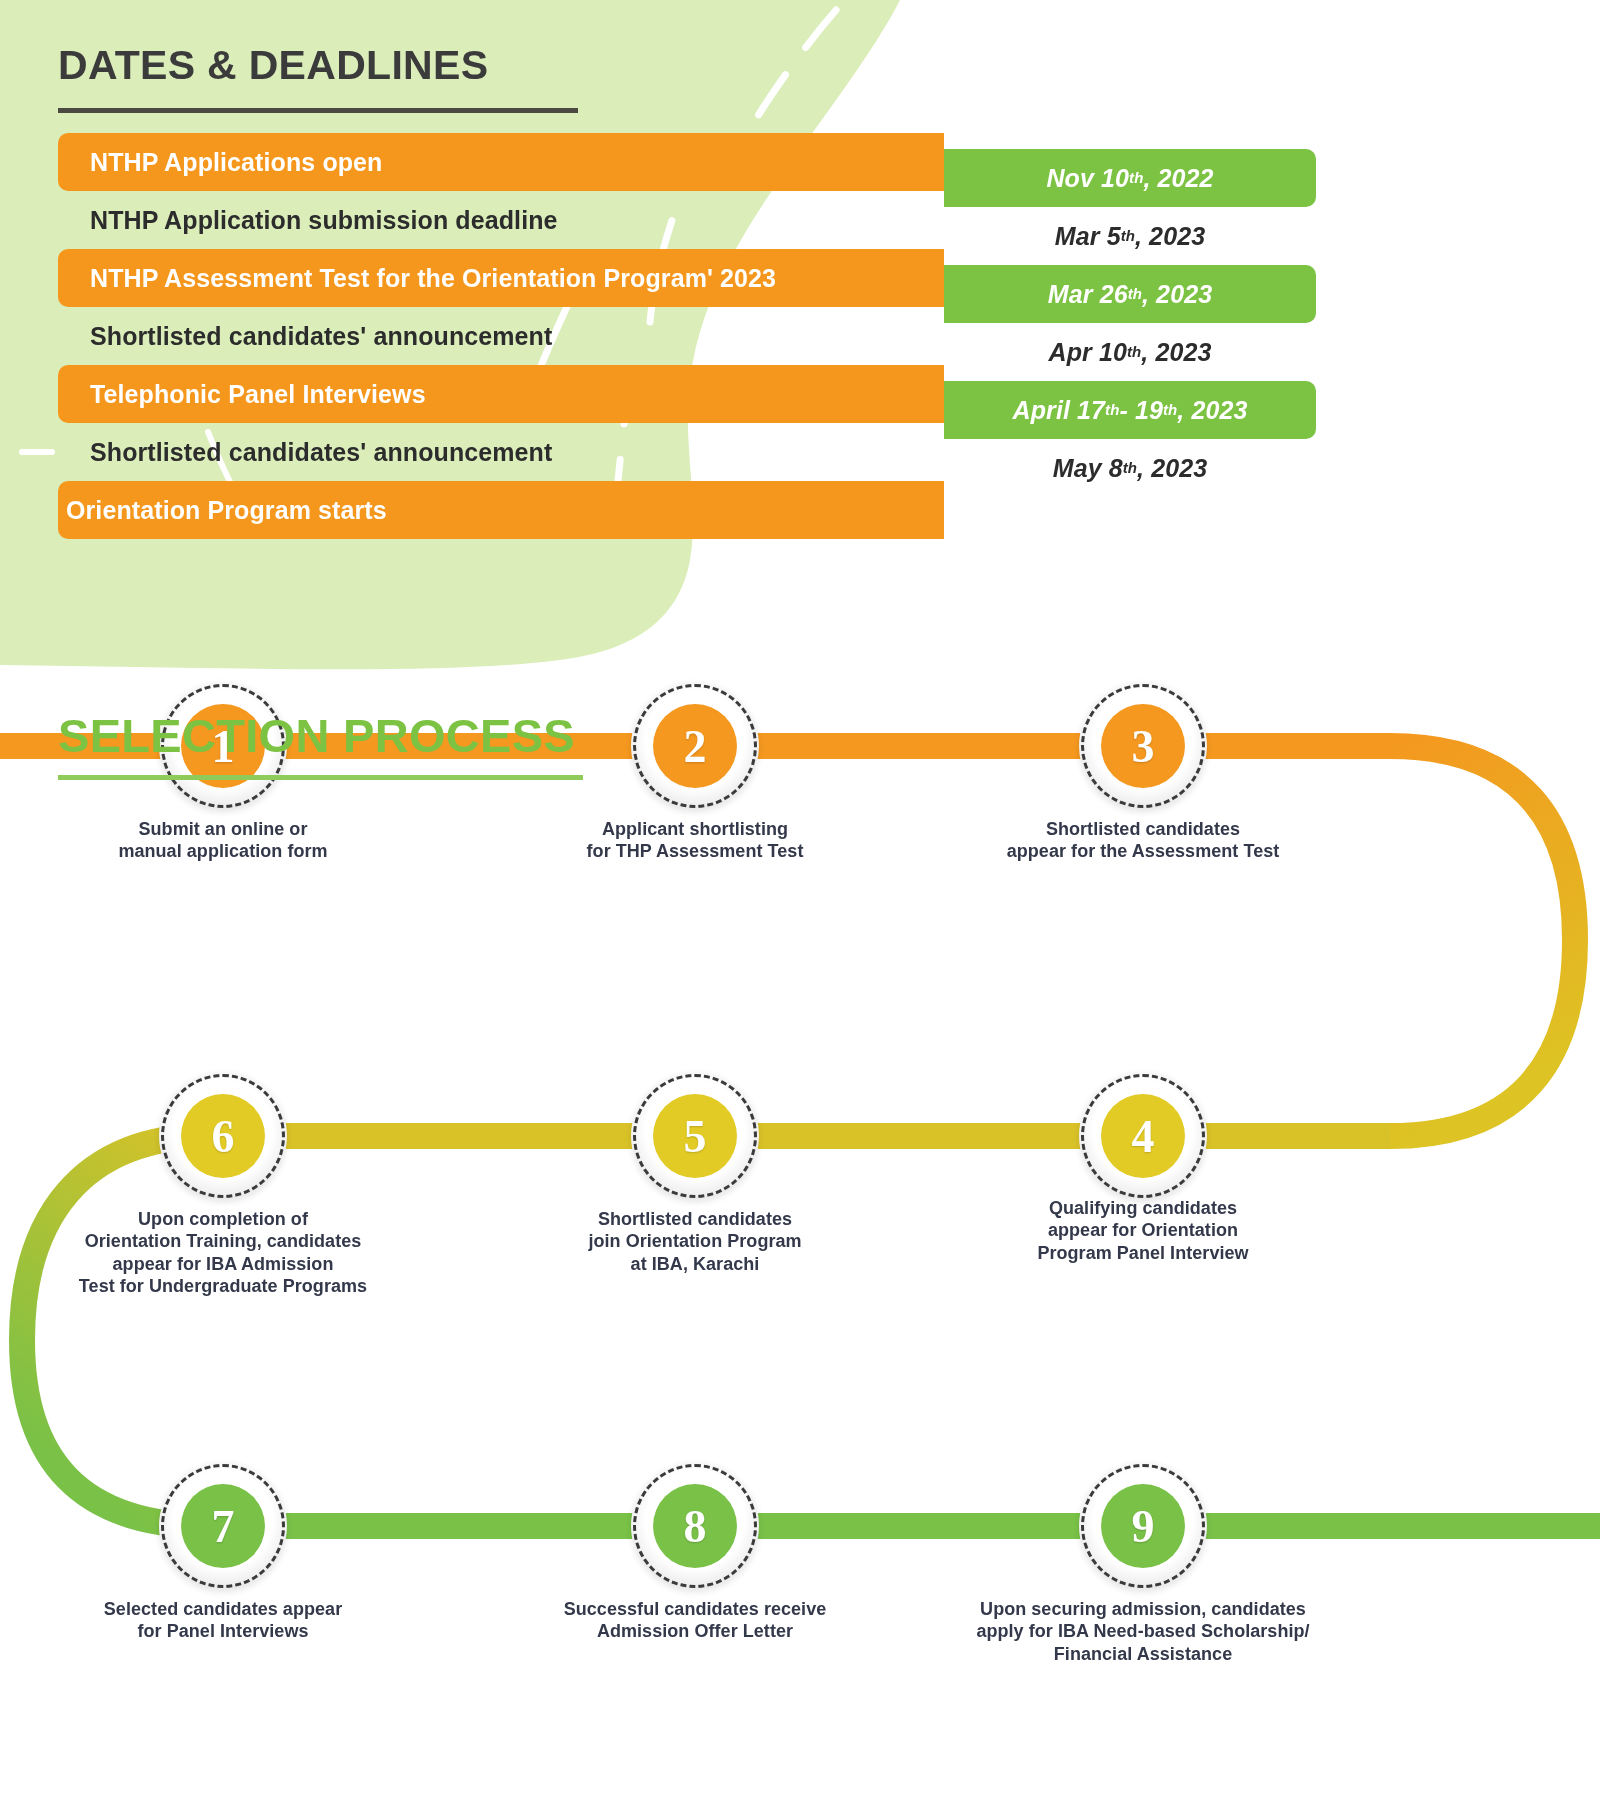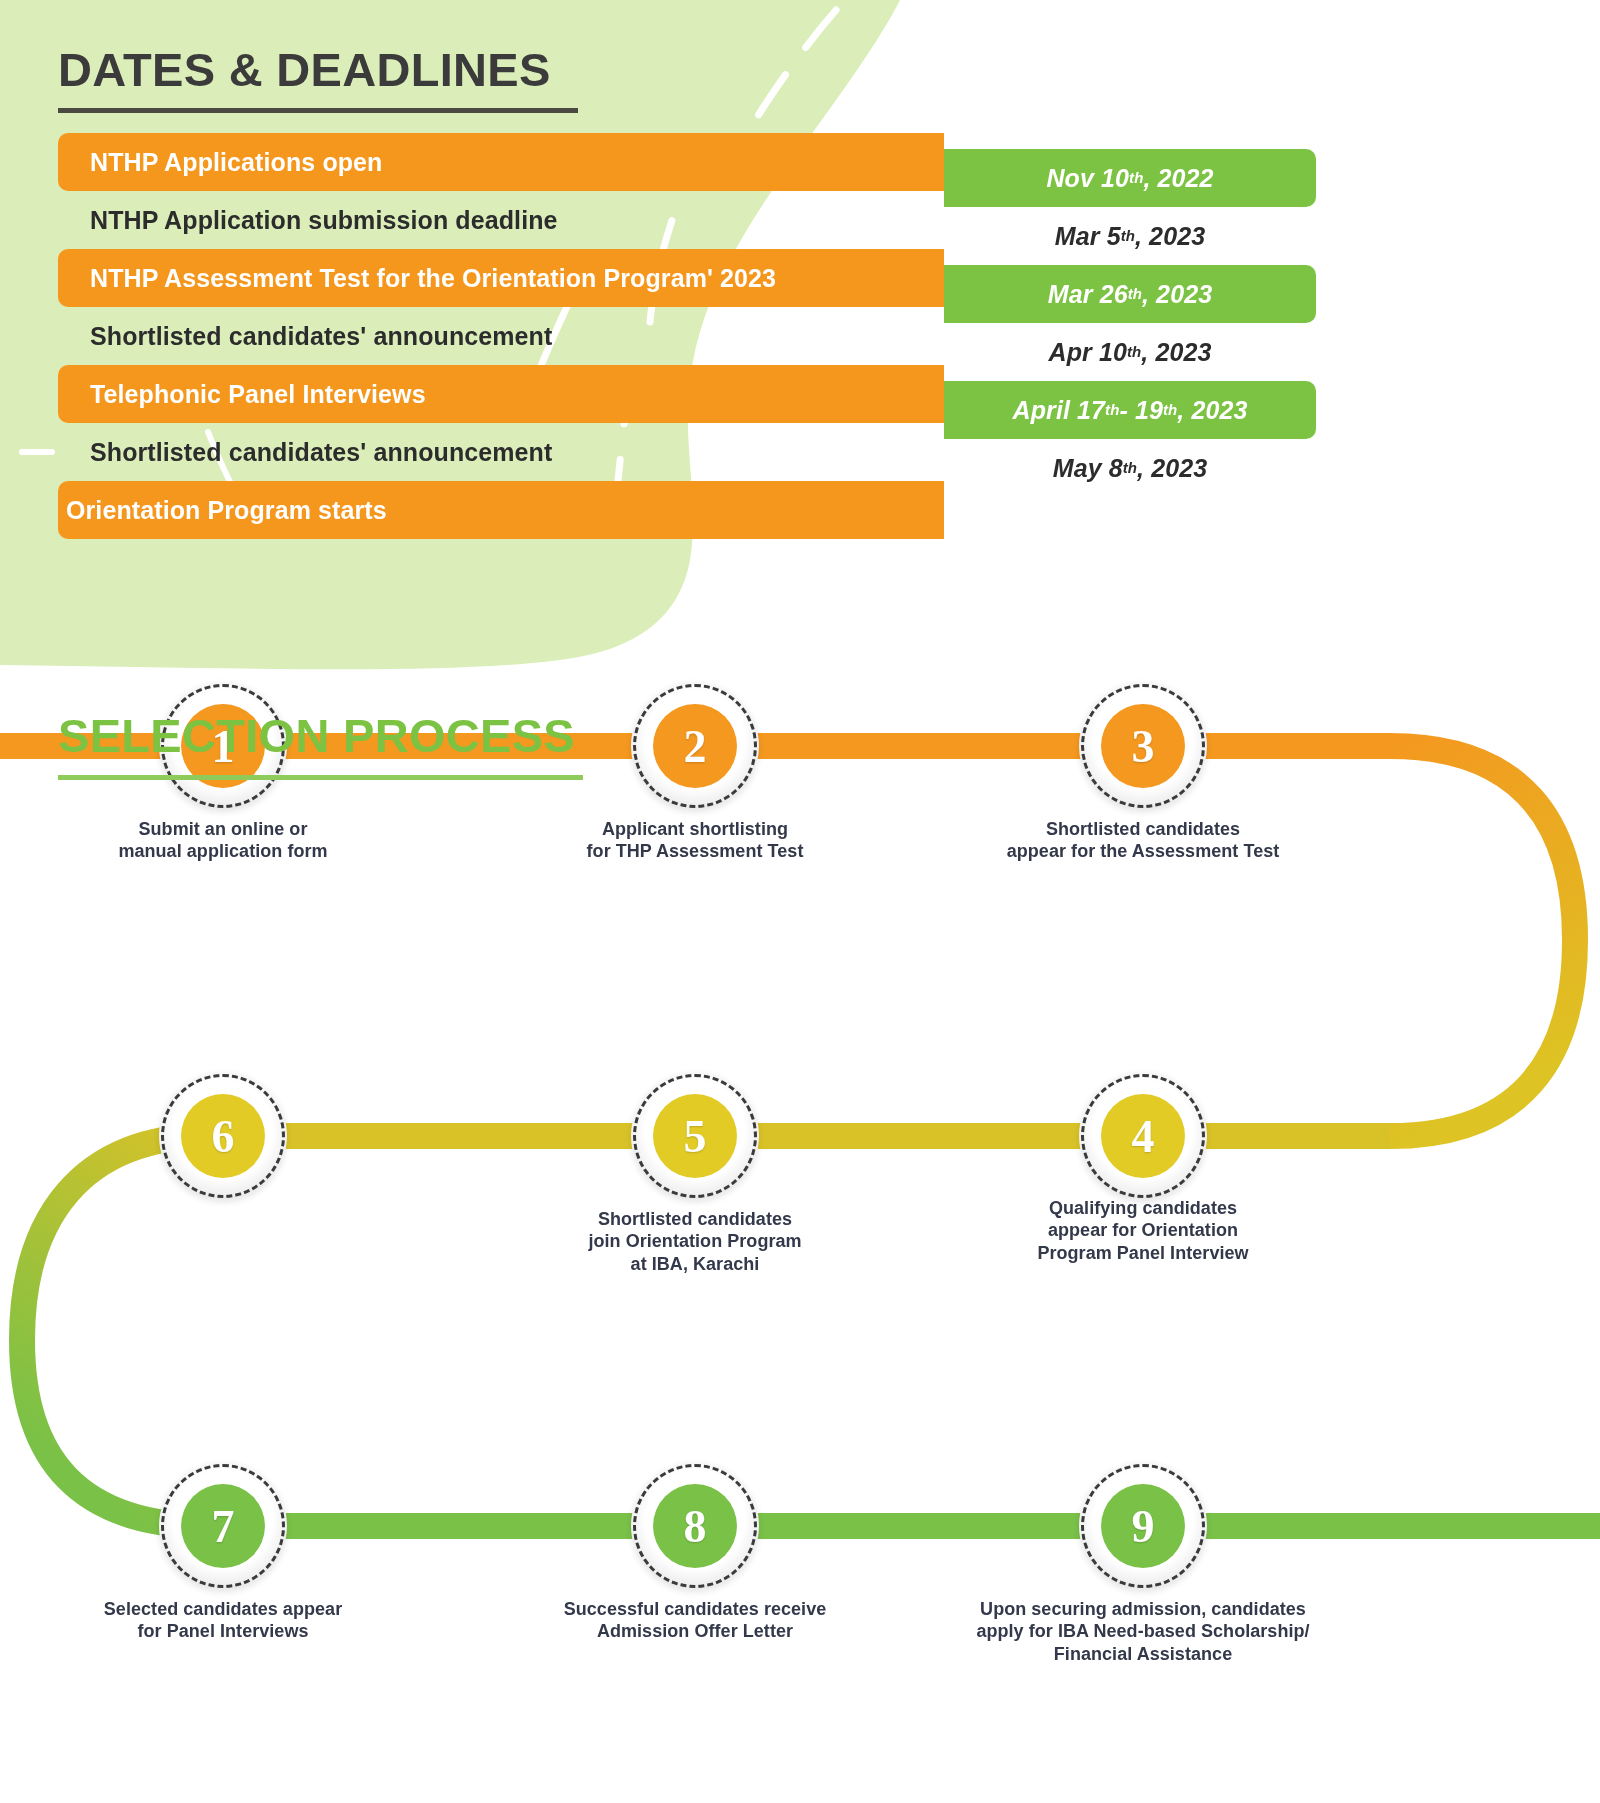--- a/index.html
+++ b/index.html
@@ -12,21 +12,21 @@
     -webkit-font-smoothing:antialiased;
   }
   #root{position:absolute;left:0;top:0;width:1600px;height:1803px;}
 
   
   .blob-layer{position:absolute;left:0;top:0;width:1600px;height:700px;z-index:0;pointer-events:none;}
 
   
   .h-dates{
     position:absolute;left:58px;top:42px;
-    font-size:47px;font-weight:bold;letter-spacing:0.3px;
+    font-size:41px;font-weight:bold;letter-spacing:0.3px;
     color:#3b3b3b;z-index:5;
     font-family:"Liberation Sans", sans-serif;
   }
   .h-dates-rule{
     position:absolute;left:58px;top:108px;width:520px;height:5px;
     background:#4a4a42;z-index:5;
   }
   .h-sel{
     position:absolute;left:58px;top:708px;
     font-size:47px;font-weight:bold;letter-spacing:0.3px;
@@ -223,20 +223,26 @@
       <div class="cap" style="left: 485px; top: 528px; width: 420px;">
         <div>Shortlisted candidates</div>
         <div>join Orientation Program</div>
         <div>at IBA, Karachi</div>
       </div>
       <div class="node c-yellow" style="left: 159px; top: 392px;">
         <div class="halo"></div>
         <div class="dash"></div>
         <div class="disc">6</div>
       </div>
+      <div class="cap" style="left: 8px; top: 528px; width: 430px;">
+        <div>Upon completion of</div>
+        <div>Orientation Training, candidates</div>
+        <div>appear for IBA Admission</div>
+        <div>Test for Undergraduate Programs</div>
+      </div>
       <div class="node c-green" style="left: 159px; top: 782px;">
         <div class="halo"></div>
         <div class="dash"></div>
         <div class="disc">7</div>
       </div>
       <div class="cap" style="left: 13px; top: 918px; width: 420px;">
         <div>Selected candidates appear</div>
         <div>for Panel Interviews</div>
       </div>
       <div class="node c-green" style="left: 631px; top: 782px;">

